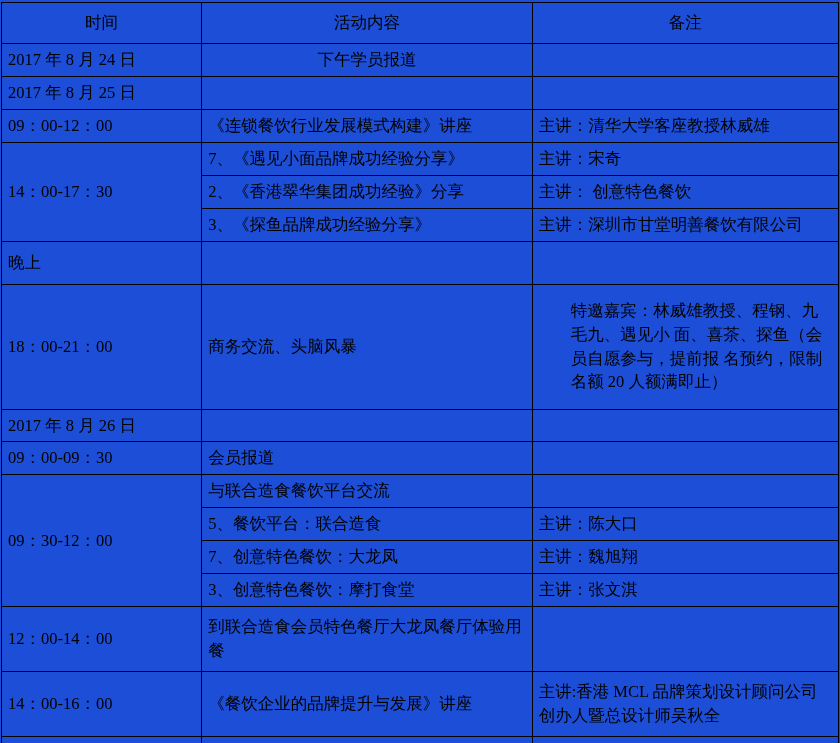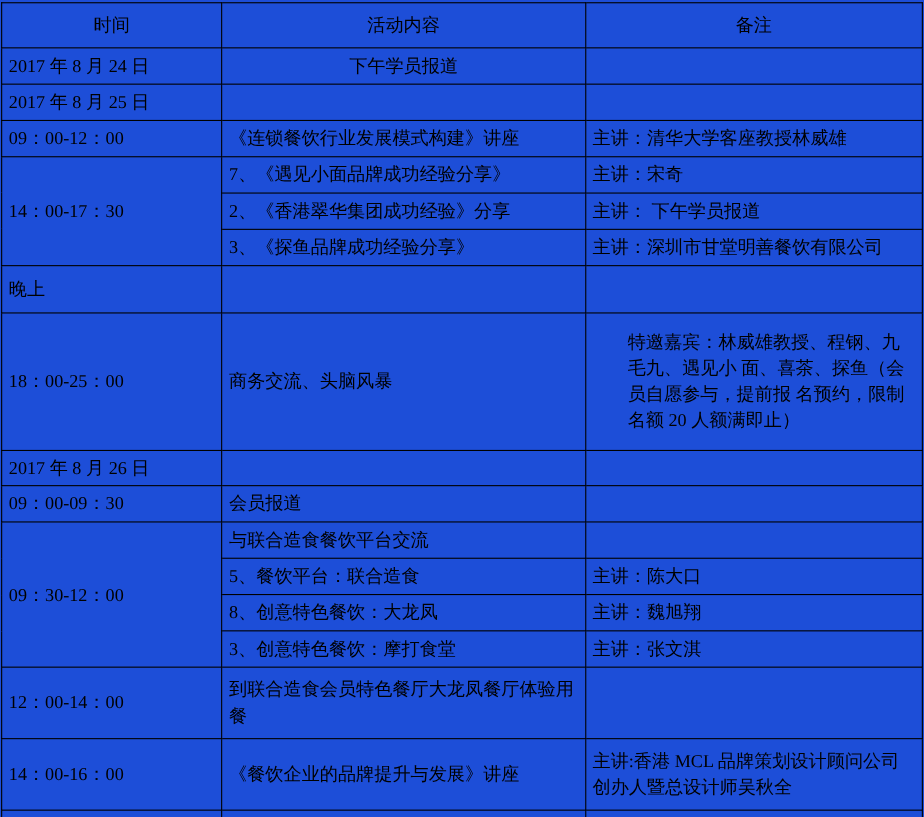--- a/index.html
+++ b/index.html
@@ -98,35 +98,35 @@
         <td class="remark-cell">主讲：清华大学客座教授林威雄</td>
       </tr>
 
       <tr>
         <td class="time-cell" rowspan="3">14：00-17：30</td>
         <td class="content-cell pad-left-more">7、《遇见小面品牌成功经验分享》</td>
         <td class="remark-cell">主讲：宋奇</td>
       </tr>
       <tr>
         <td class="content-cell pad-left-more">2、《香港翠华集团成功经验》分享</td>
-        <td class="remark-cell">主讲： 下午学员报道</td>
+        <td class="remark-cell">主讲： 创意特色餐饮</td>
       </tr>
       <tr>
         <td class="content-cell pad-left-more tall-pad">3、《探鱼品牌成功经验分享》</td>
         <td class="remark-cell tall-pad wrap">主讲：深圳市甘堂明善餐饮有限公司</td>
       </tr>
 
       <tr class="row-tall">
         <td class="time-cell">晚上</td>
         <td class="content-cell"></td>
         <td class="remark-cell"></td>
       </tr>
 
       <tr>
-        <td class="time-cell">18：00-25：00</td>
+        <td class="time-cell">18：00-21：00</td>
         <td class="content-cell indent">商务交流、头脑风暴</td>
         <td class="remark-cell wrap" style="height:116px;padding-left:38px;">特邀嘉宾：林威雄教授、程钢、九毛九、遇见小 面、喜茶、探鱼（会员自愿参与，提前报 名预约，限制名额 20 人额满即止）</td>
       </tr>
 
       <tr>
         <td class="time-cell">2017 年 8 月 26 日</td>
         <td class="content-cell"></td>
         <td class="remark-cell"></td>
       </tr>
 
@@ -139,21 +139,21 @@
       <tr>
         <td class="time-cell" rowspan="4">09：30-12：00</td>
         <td class="content-cell indent">与联合造食餐饮平台交流</td>
         <td class="remark-cell"></td>
       </tr>
       <tr>
         <td class="content-cell indent">5、餐饮平台：联合造食</td>
         <td class="remark-cell">主讲：陈大口</td>
       </tr>
       <tr>
-        <td class="content-cell indent">8、创意特色餐饮：大龙凤</td>
+        <td class="content-cell indent">7、创意特色餐饮：大龙凤</td>
         <td class="remark-cell">主讲：魏旭翔</td>
       </tr>
       <tr>
         <td class="content-cell pad-left-more tall-pad">3、创意特色餐饮：摩打食堂</td>
         <td class="remark-cell tall-pad">主讲：张文淇</td>
       </tr>
 
       <tr>
         <td class="time-cell">12：00-14：00</td>
         <td class="content-cell indent wrap" style="height:56px;">到联合造食会员特色餐厅大龙凤餐厅体验用餐</td>

